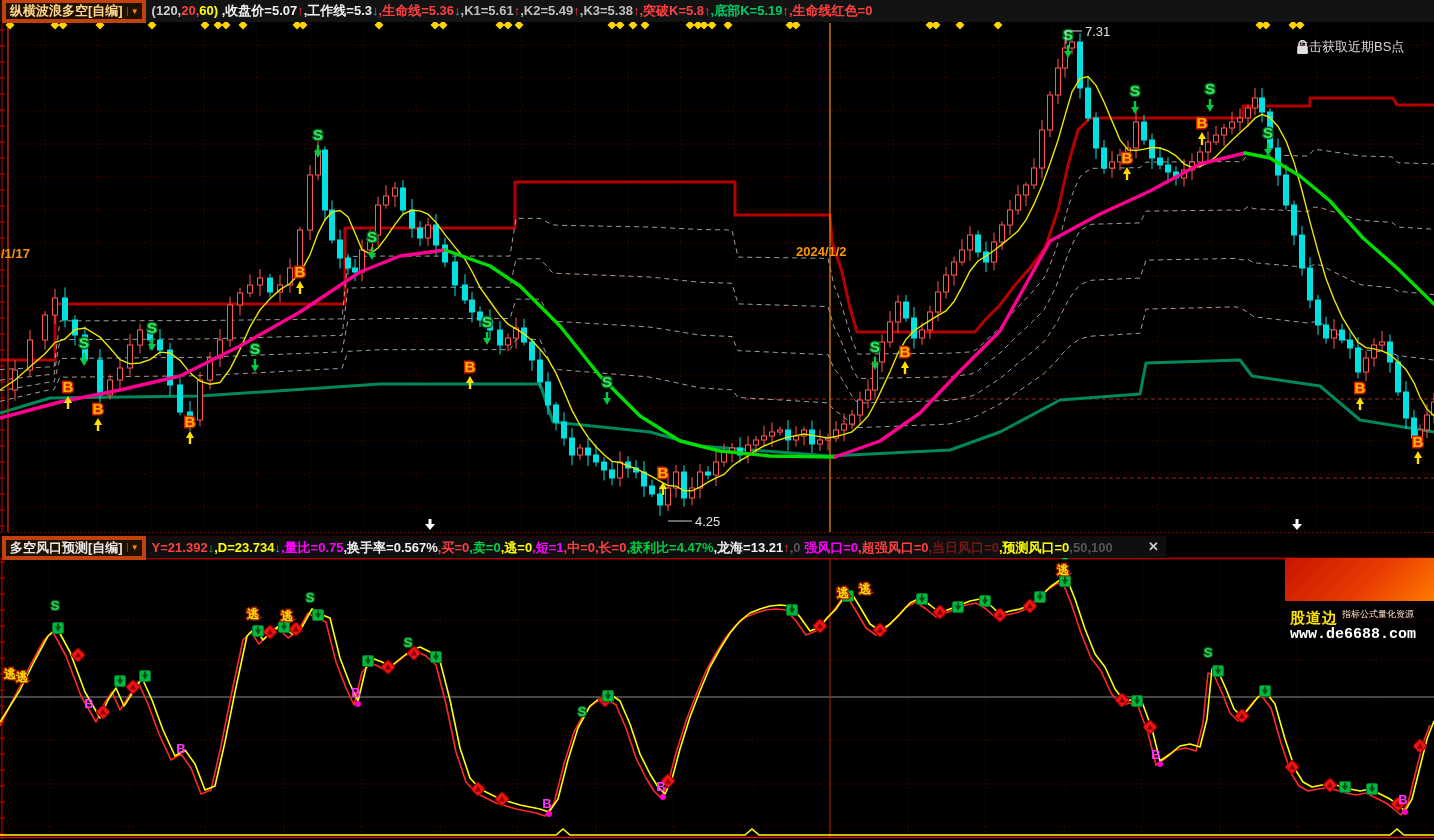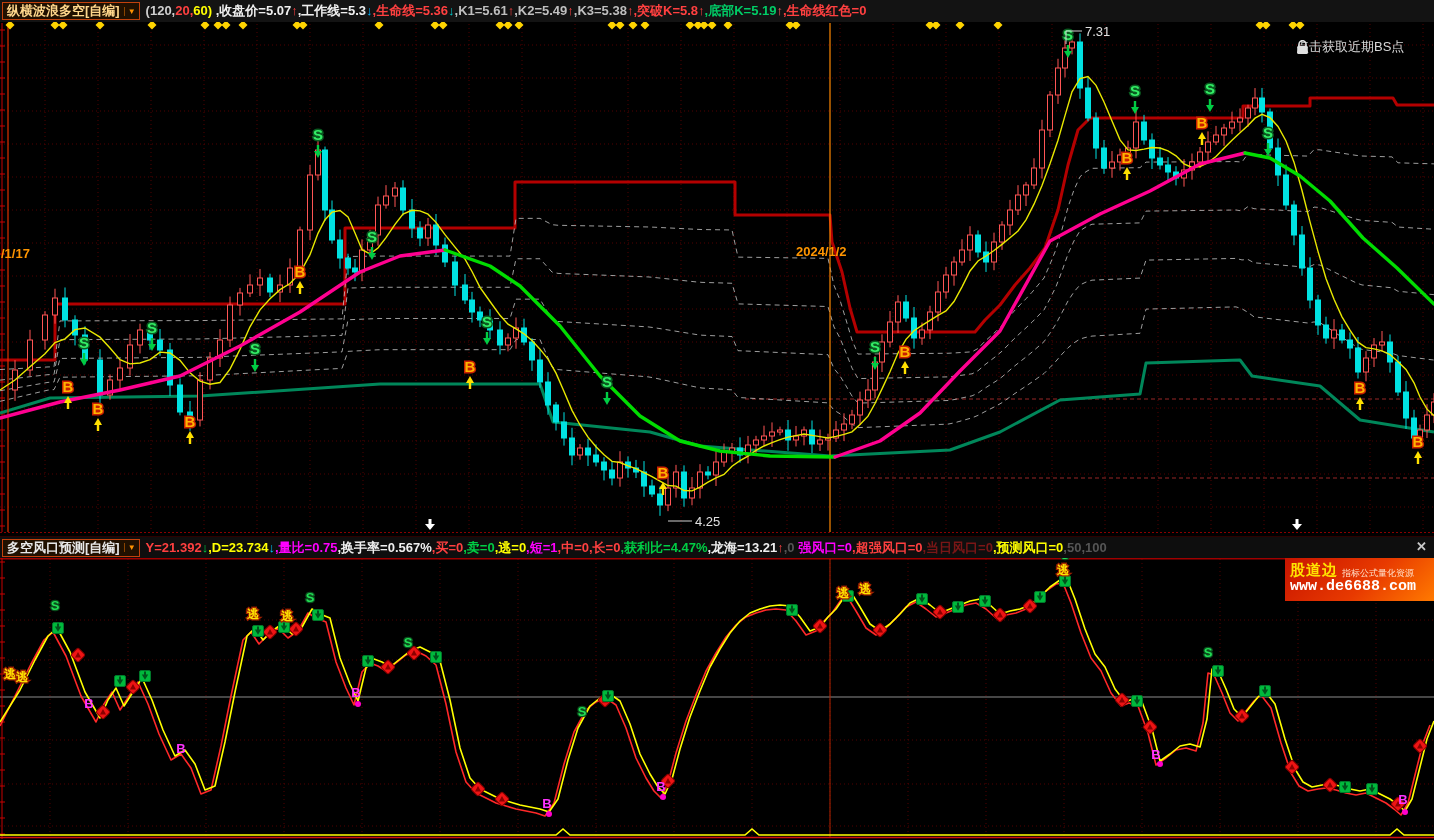--- a/index.html
+++ b/index.html
@@ -1,34 +1,34 @@
 <!DOCTYPE html>
 <html><head>
 <meta charset="utf-8">
 <style>
   html,body{margin:0;padding:0;background:#000;}
   body{width:1434px;height:840px;position:relative;overflow:hidden;
        font-family:"Liberation Sans",sans-serif;}
   .topbar{position:absolute;left:0;top:0;width:1434px;height:22px;background:#131313;
           display:flex;align-items:center;font-size:13px;font-weight:bold;white-space:nowrap;z-index:5;}
-  .hdr2{position:absolute;left:0;top:536px;width:1434px;height:21px;background:#0e0e0e;
+  .hdr2{position:absolute;left:0;top:536px;width:1166px;height:21px;background:#0e0e0e;
         display:flex;align-items:center;font-size:13px;font-weight:bold;white-space:nowrap;z-index:5;
         border-top:1px solid #2c0000;}
-  .ind-box{display:inline-flex;align-items:center;border:1px solid #c2410c;background:#201000;
+  .ind-box{display:inline-flex;align-items:center;border:4px solid #c2410c;background:#201000;
            color:#ffd88c;padding:0 3px 0 4px;height:16px;margin:0 6px 0 2px;}
   .hdr2 .ind-box{color:#e8e8e8;}
   .dd{color:#ff9200;font-size:8px;margin-left:4px;border-left:1px solid #8a4400;padding-left:3px;}
   .segs span{letter-spacing:0;}
   .closex{position:absolute;right:7px;top:2px;color:#c8c8c8;font-size:13px;cursor:pointer;}
   .bsbox{position:absolute;left:1296px;top:38px;display:flex;align-items:center;gap:9px;
          color:#d8d8d8;font-size:13px;z-index:4;}
   .wm{position:absolute;left:1285px;top:558px;width:149px;height:43px;z-index:6;
       background:linear-gradient(135deg,#c81400 0%,#e83a00 55%,#ff7a00 100%);
       padding:3px 5px;box-sizing:border-box;line-height:1.15;}
-  .wm1{display:flex;align-items:flex-end;}
+  .wm1{display:flex;align-items:flex-start;margin-top:48px;}
   .wm-brand{color:#ffe400;font-weight:bold;font-size:15px;letter-spacing:1px;}
   .wm-tag{color:#ffe0c8;font-size:9px;margin-left:4px;}
   .wm2{color:#fff;font-weight:bold;font-size:15px;font-family:Liberation Mono, monospace;}
   svg{position:absolute;left:0;display:block;}
   #mainSvg{top:22px;}
   #botSvg{top:557px;}
 </style>
 </head>
 <body>
 

